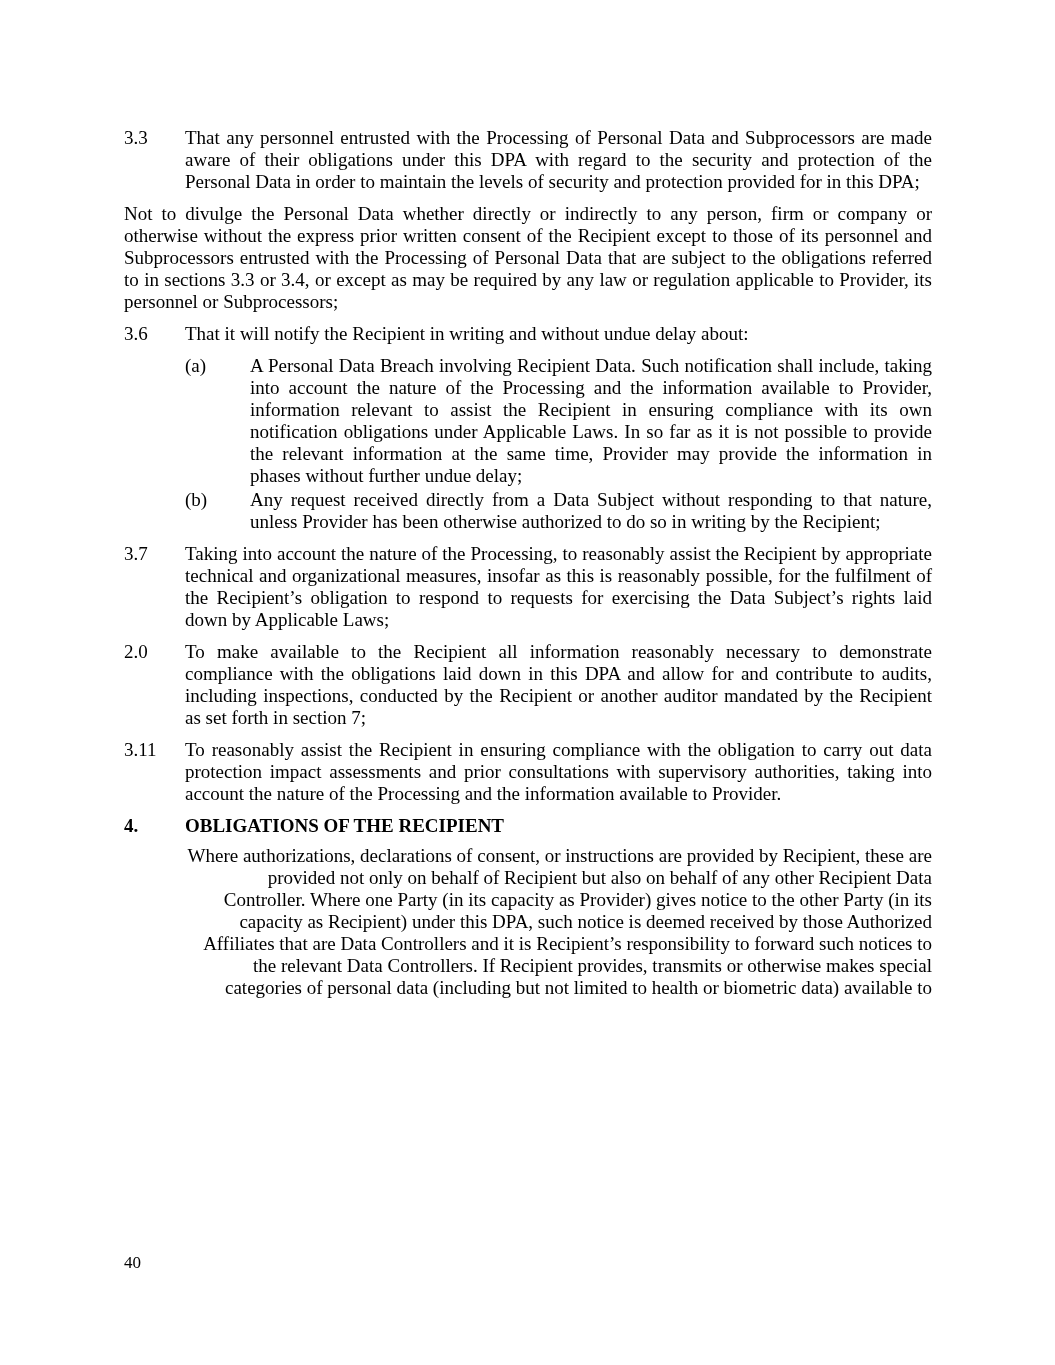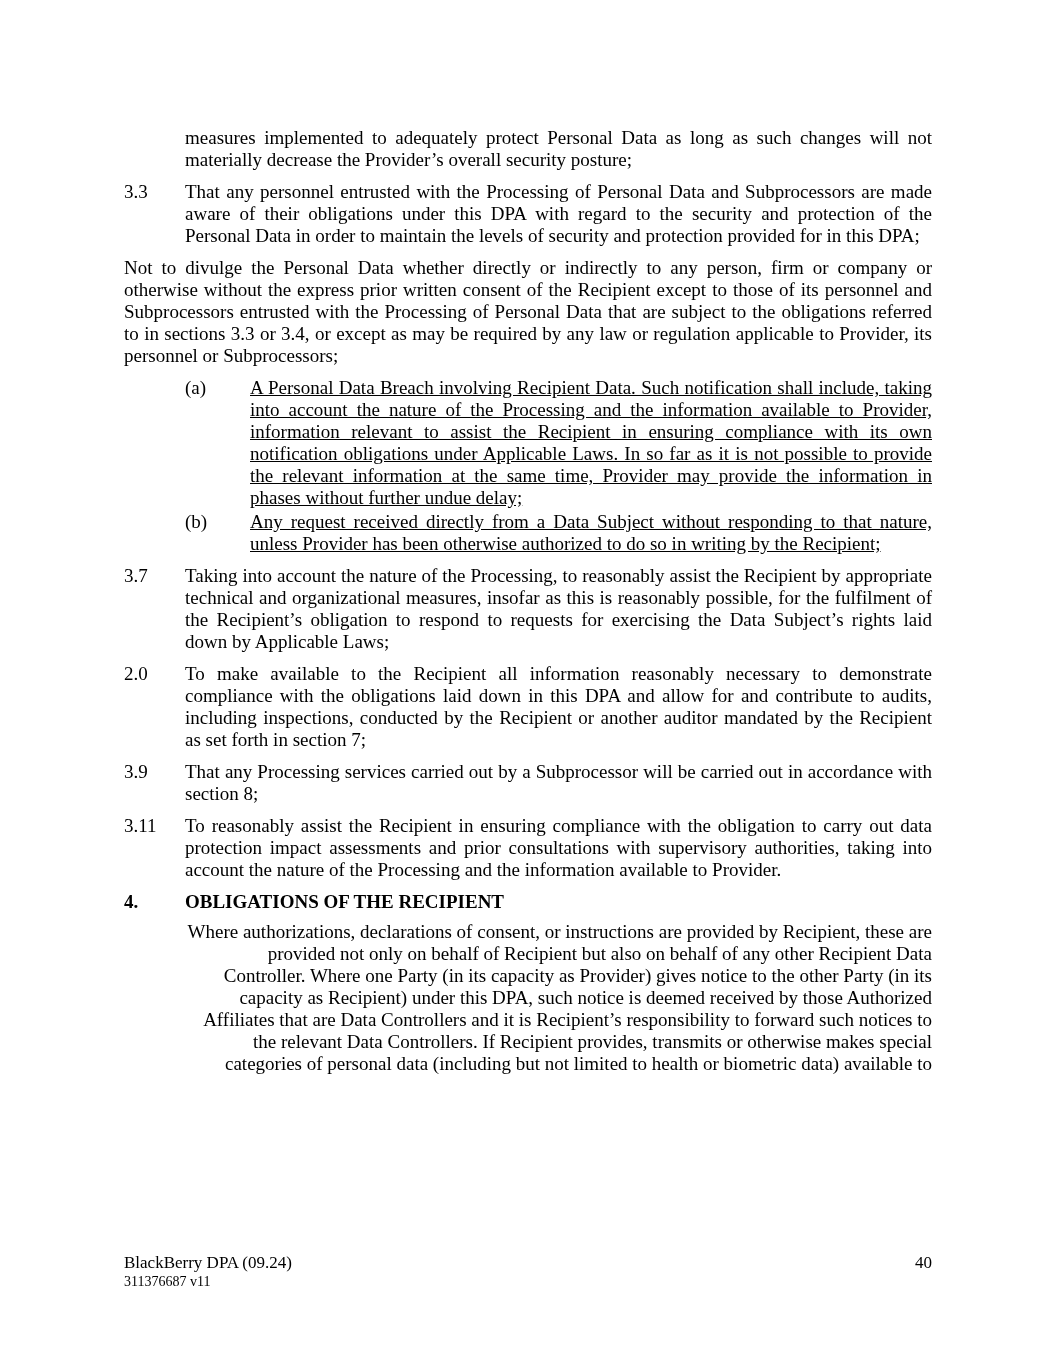--- a/index.html
+++ b/index.html
@@ -34,21 +34,21 @@
   .item .num { flex: 0 0 61px; width: 61px; }
   .item .text { flex: 1; text-align: justify; }
   .subitem {
     display: flex;
     margin-left: 61px;
     font-size: 19px;
     line-height: 22px;
     margin-bottom: 10px;
   }
   .subitem .sublabel { flex: 0 0 65px; width: 65px; }
-  .subitem .text { flex: 1; text-align: justify; text-decoration: underline; }
+  .subitem .text { flex: 1; text-align: justify; }
   .subitem.first { margin-bottom: 2px; }
   .heading { font-weight: bold; margin-top: 4px; margin-bottom: 8px; }
   .closing { text-align: right; }
   .footer {
     position: absolute;
     top: 1252px;
     left: 124px;
     width: 808px;
     display: flex;
     justify-content: space-between;
@@ -56,32 +56,35 @@
     font-size: 17px;
     line-height: 21px;
   }
   .footer .doc-id { font-size: 14px; line-height: 18px; }
 </style>
 </head>
 <body>
 
 <div class="page">
 
-  <p class="para">measures implemented to adequately protect Personal Data as long as such changes will not materially decrease the Provider’s overall security posture;</p>
 
   <div class="item">
     <span class="num">3.3</span>
     <span class="text">That any personnel entrusted with the Processing of Personal Data and Subprocessors are made aware of their obligations under this DPA with regard to the security and protection of the Personal Data in order to maintain the levels of security and protection provided for in this DPA;</span>
   </div>
 
 
   <div class="item">
     <span class="text">Not to divulge the Personal Data whether directly or indirectly to any person, firm or company or otherwise without the express prior written consent of the Recipient except to those of its personnel and Subprocessors entrusted with the Processing of Personal Data that are subject to the obligations referred to in sections 3.3 or 3.4, or except as may be required by any law or regulation applicable to Provider, its personnel or Subprocessors;</span>
   </div>
 
+  <div class="item">
+    <span class="num">3.6</span>
+    <span class="text">That it will notify the Recipient in writing and without undue delay about:</span>
+  </div>
 
   <div class="subitem first">
     <span class="sublabel">(a)</span>
     <span class="text">A Personal Data Breach involving Recipient Data. Such notification shall include, taking into account the nature of the Processing and the information available to Provider, information relevant to assist the Recipient in ensuring compliance with its own notification obligations under Applicable Laws. In so far as it is not possible to provide the relevant information at the same time, Provider may provide the information in phases without further undue delay;</span>
   </div>
 
   <div class="subitem">
     <span class="sublabel">(b)</span>
     <span class="text">Any request received directly from a Data Subject without responding to that nature, unless Provider has been otherwise authorized to do so in writing by the Recipient;</span>
   </div>
@@ -89,39 +92,31 @@
   <div class="item">
     <span class="num">3.7</span>
     <span class="text">Taking into account the nature of the Processing, to reasonably assist the Recipient by appropriate technical and organizational measures, insofar as this is reasonably possible, for the fulfilment of the Recipient’s obligation to respond to requests for exercising the Data Subject’s rights laid down by Applicable Laws;</span>
   </div>
 
   <div class="item">
     <span class="num">2.0</span>
     <span class="text">To make available to the Recipient all information reasonably necessary to demonstrate compliance with the obligations laid down in this DPA and allow for and contribute to audits, including inspections, conducted by the Recipient or another auditor mandated by the Recipient as set forth in section 7;</span>
   </div>
 
-  <div class="item">
-    <span class="num">3.9</span>
-    <span class="text">That any Processing services carried out by a Subprocessor will be carried out in accordance with section 8;</span>
-  </div>
 
 
   <div class="item">
     <span class="num">3.11</span>
     <span class="text">To reasonably assist the Recipient in ensuring compliance with the obligation to carry out data protection impact assessments and prior consultations with supervisory authorities, taking into account the nature of the Processing and the information available to Provider.</span>
   </div>
 
   <div class="item heading">
     <span class="num">4.</span>
     <span class="text">OBLIGATIONS OF THE RECIPIENT</span>
   </div>
 
   <p class="para closing">Where authorizations, declarations of consent, or instructions are provided by Recipient, these are provided not only on behalf of Recipient but also on behalf of any other Recipient Data Controller. Where one Party (in its capacity as Provider) gives notice to the other Party (in its capacity as Recipient) under this DPA, such notice is deemed received by those Authorized Affiliates that are Data Controllers and it is Recipient’s responsibility to forward such notices to the relevant Data Controllers. If Recipient provides, transmits or otherwise makes special categories of personal data (including but not limited to health or biometric data) available to</p>
 
 </div>
 
 <div class="footer">
-  <div class="footer-left">
-    <div class="doc-title">BlackBerry DPA (09.24)</div>
-    <div class="doc-id">311376687 v11</div>
-  </div>
   <div class="footer-page">40</div>
 </div>
 
 </body></html>

